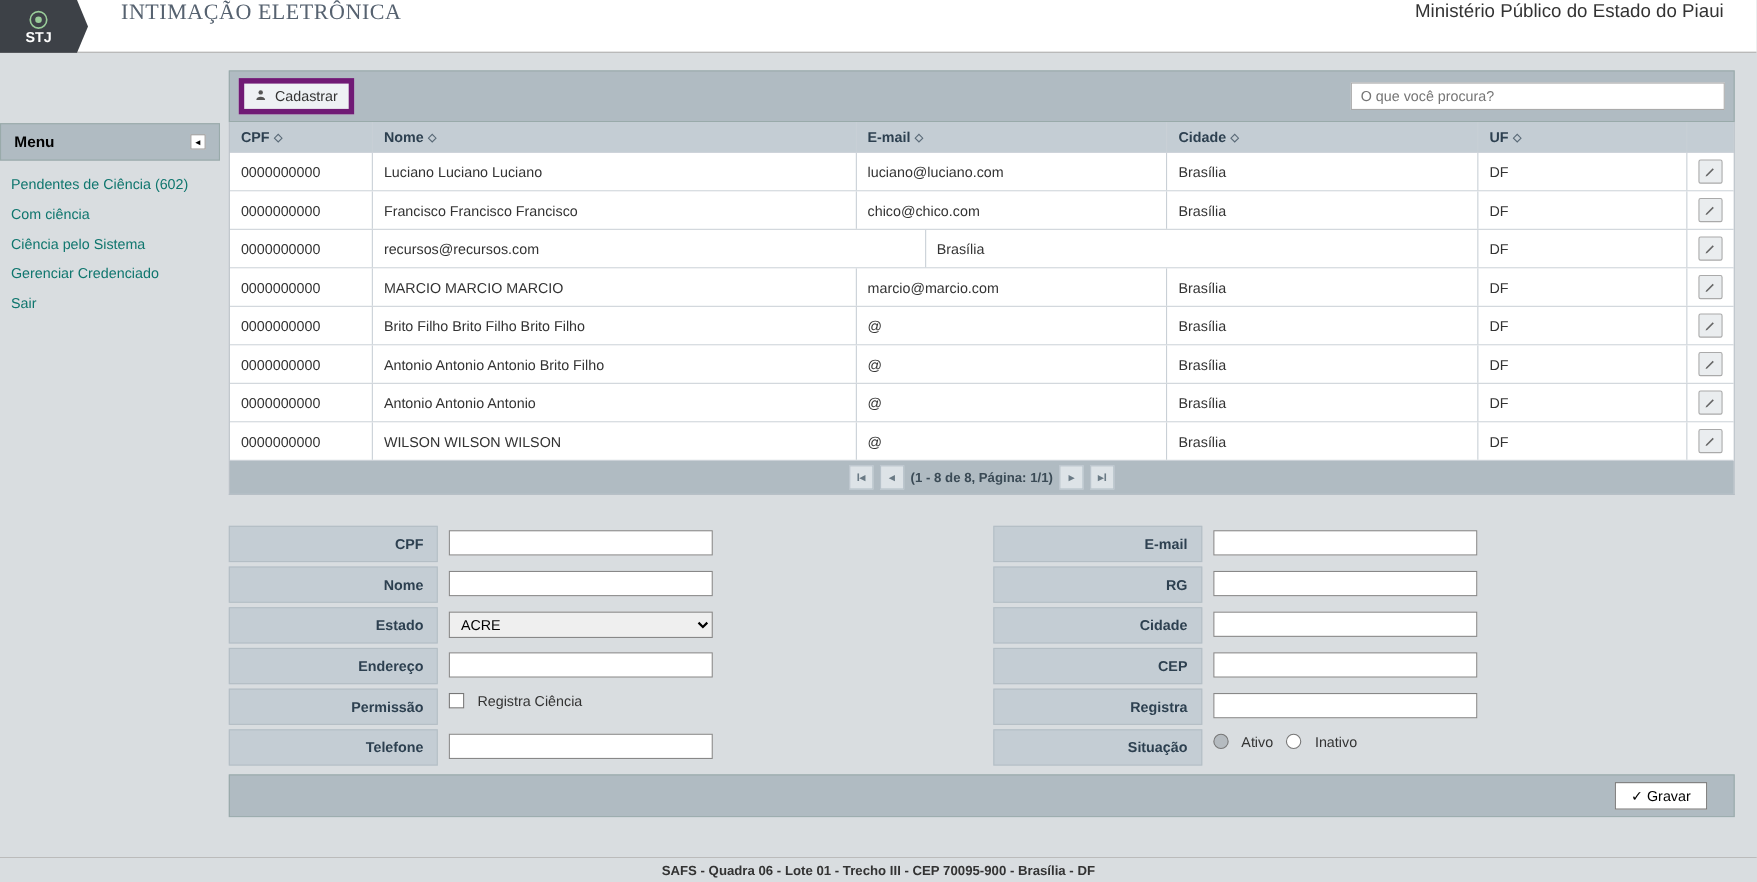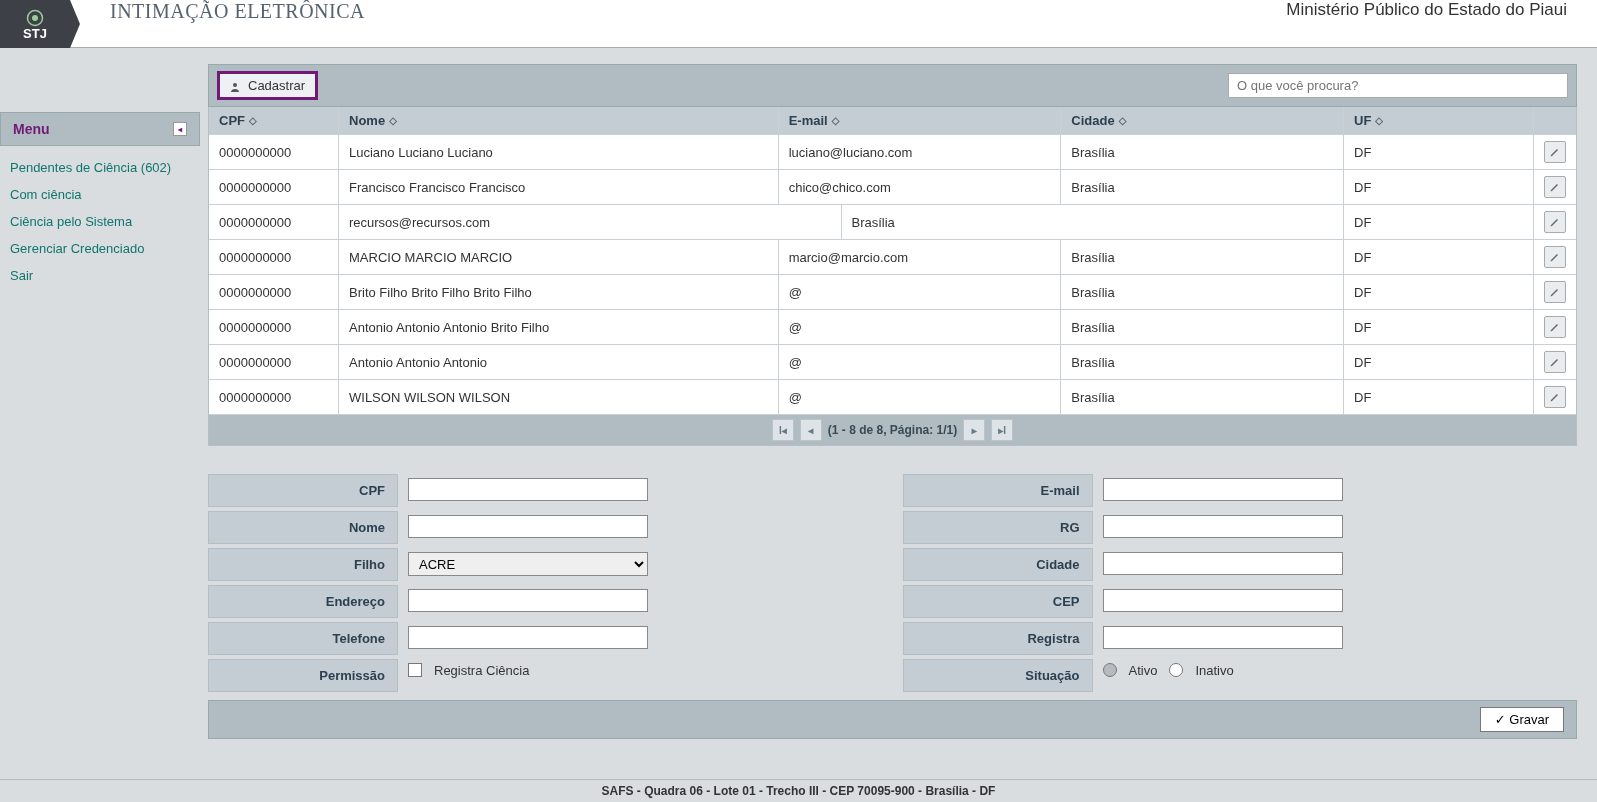--- a/index.html
+++ b/index.html
@@ -55,21 +55,21 @@
   .body-wrap { display: flex; }
   .sidebar {
     width: 200px;
     padding-top: 64px;
   }
   .menu-header {
     background: #b0bbc2;
     padding: 8px 12px;
     font-weight: bold;
     font-size: 14px;
-    color: #701a75;
+    color: #000000;
     display: flex;
     justify-content: space-between;
     align-items: center;
     border:1px solid #9aa;
   }
   .menu-collapse {
     width: 14px; height: 14px;
     background: #fff;
     border: 1px solid #999;
     display: inline-flex;
@@ -89,26 +89,26 @@
   }
   .toolbar {
     background: #b0bbc2;
     padding: 6px 8px;
     display: flex;
     align-items: center;
     border:1px solid #9aa;
   }
   .btn {
     background: #eef1f4;
-    border: 3px solid #701a75;
+    border: 5px solid #701a75;
     padding: 4px 10px;
     font-size: 13px;
     cursor: pointer;
     display: inline-flex;
-    align-items: flex-end;
+    align-items: flex-start;
     gap: 6px;
     color:#333;
   }
   .btn svg { width:12px; height:12px; }
   .search-input {
     margin-left: auto;
     width: 340px;
     padding: 4px 8px;
     border: 1px solid #aaa;
     font-size: 13px;
@@ -202,21 +202,21 @@
     border:1px solid #888;
     font-size:13px;
   }
   select.form-input { width:240px; height:24px;}
   .checkbox { width:14px; height:14px; border:1px solid #777; display:inline-block; background:#fff;}
   .radio { width:14px; height:14px; border-radius:50%; border:1px solid #777; display:inline-block; background:#fff;}
   .radio.checked { background:#b5bbc0;}
   .action-bar {
     background: #b0bbc2;
     margin-top: 4px;
-    padding: 6px 12px;
+    padding: 6px 24px;
     display:flex;
     justify-content:flex-end;
     border:1px solid #9aa;
   }
   .gravar-btn {
     background:#fff;
     border:1px solid #777;
     padding:4px 14px;
     font-size:13px;
     cursor:pointer;
@@ -430,42 +430,42 @@
               <input class="form-input" style="">
             </div>
           </div>
         <div class="form-row">
             <div class="form-label">Nome</div>
             <div class="form-val">
               <input class="form-input" style="">
             </div>
           </div>
         <div class="form-row">
-            <div class="form-label">Filho</div>
+            <div class="form-label">Estado</div>
             <div class="form-val">
               <select class="form-input"><option>ACRE</option></select>
             </div>
           </div>
         <div class="form-row">
             <div class="form-label">Endereço</div>
-            <div class="form-val">
-              <input class="form-input" style="">
-            </div>
-          </div>
-        <div class="form-row">
-            <div class="form-label">Telefone</div>
             <div class="form-val">
               <input class="form-input" style="">
             </div>
           </div>
         <div class="form-row">
             <div class="form-label">Permissão</div>
             <div class="form-val">
               <span class="checkbox"></span>
               <span>Registra Ciência</span>
+            </div>
+          </div>
+        <div class="form-row">
+            <div class="form-label">Telefone</div>
+            <div class="form-val">
+              <input class="form-input" style="">
             </div>
           </div>
       </div>
       <div class="form-col">
         <div class="form-row">
             <div class="form-label">E-mail</div>
             <div class="form-val">
               <input class="form-input" style="">
             </div>
           </div>

